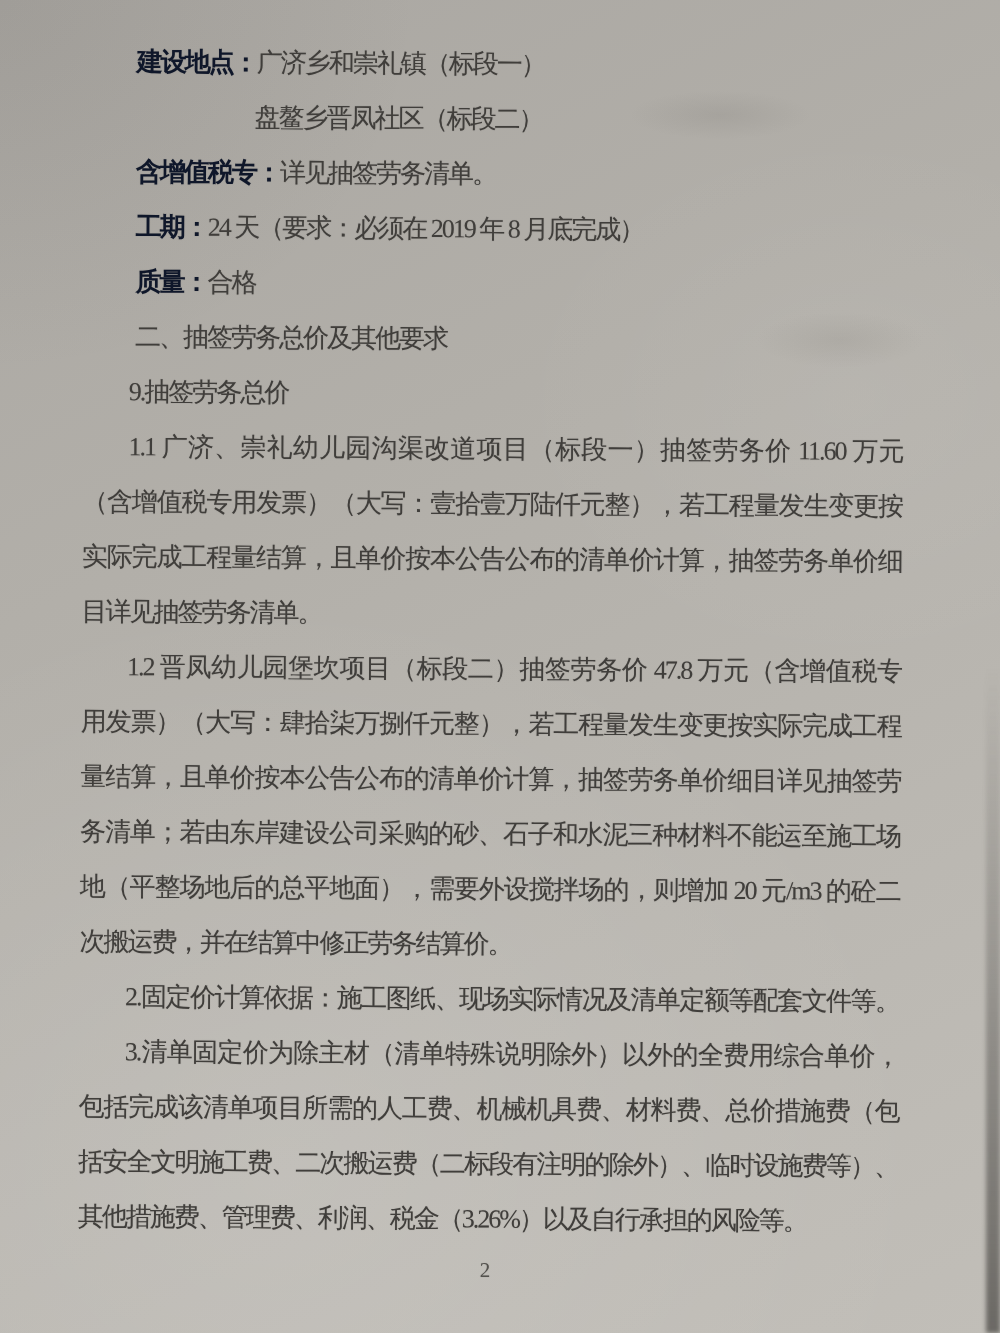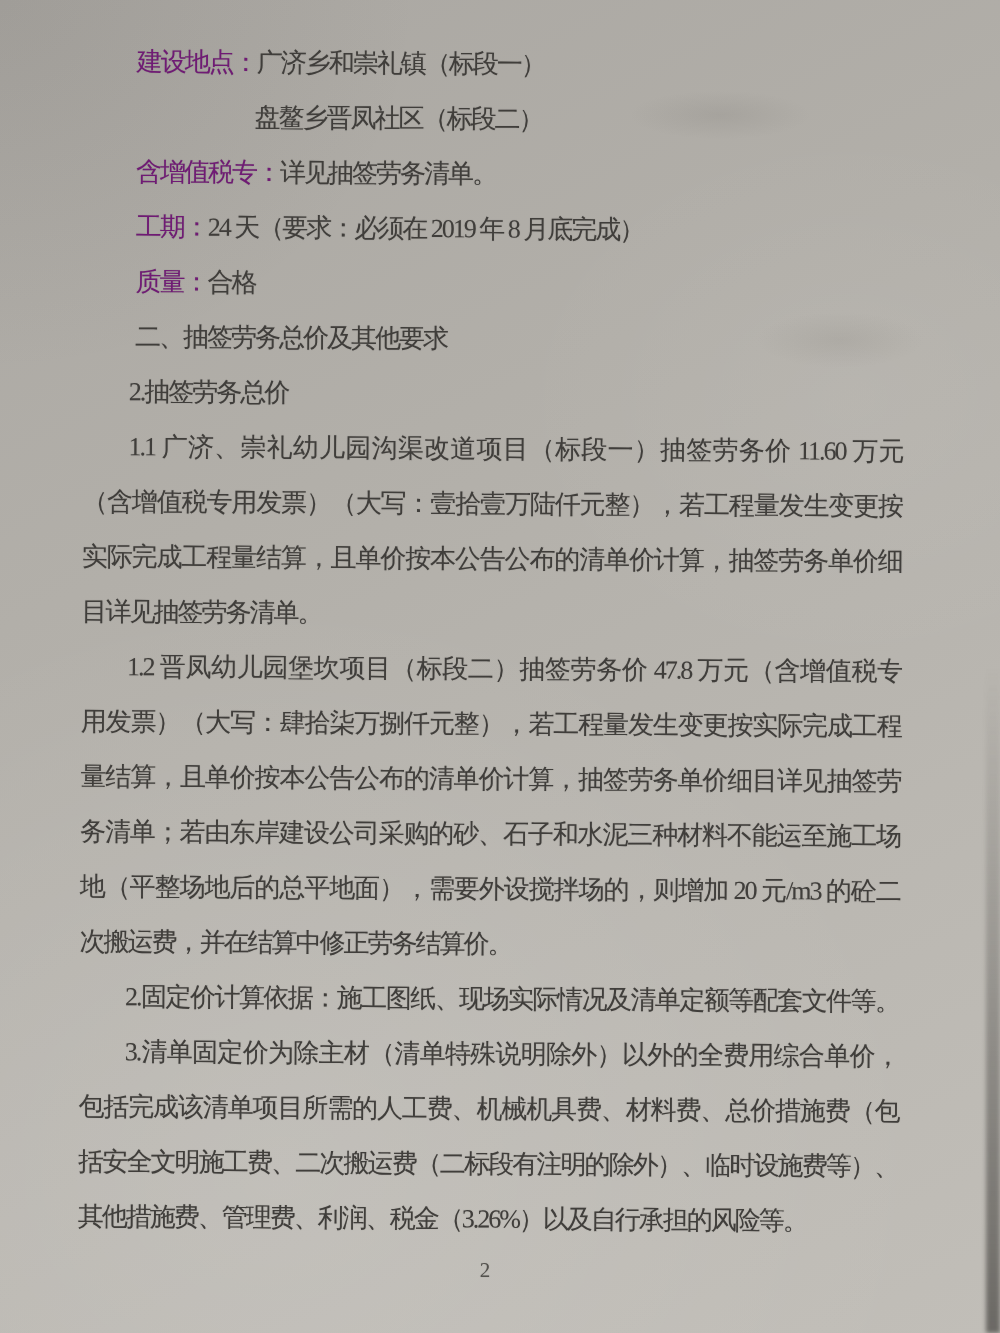--- a/index.html
+++ b/index.html
@@ -29,21 +29,21 @@
   .content{
     position:absolute;left:85px;top:34px;width:820px;
     transform:rotate(0.35deg);transform-origin:0 0;
   }
   .line{
     line-height:55px;font-size:26px;letter-spacing:-2px;
     color:#403e3b;white-space:nowrap;
     text-shadow:0 0 1px rgba(64,62,59,0.35);
   }
   .jf{text-align:justify;text-align-last:justify;white-space:normal;}
-  .b{font-weight:normal;color:#701a75;}
+  .b{font-weight:bold;color:#0f172a;}
   .ind-lbl{padding-left:52px;}
   .ind2{padding-left:170px;}
   .ind1{padding-left:46px;}
   .pagenum{
     position:absolute;left:0;top:1258px;width:970px;text-align:center;
     font-size:21px;color:#54524e;letter-spacing:0;
     text-shadow:0 0 1px rgba(84,82,78,0.35);
   }
 </style>
 </head>
@@ -54,21 +54,21 @@
 <div class="smudge s2"></div>
 <div class="edge-right"></div>
 
 <div class="content">
   <div class="line ind-lbl"><span class="b">建设地点：</span><span>广济乡和崇礼镇（标段一）</span></div>
   <div class="line ind2"><span>盘鳌乡晋凤社区（标段二）</span></div>
   <div class="line ind-lbl"><span class="b">含增值税专：</span><span>详见抽签劳务清单。</span></div>
   <div class="line ind-lbl"><span class="b">工期：</span><span>24 天（要求：必须在 2019 年 8 月底完成）</span></div>
   <div class="line ind-lbl"><span class="b">质量：</span><span>合格</span></div>
   <div class="line ind-lbl"><span>二、抽签劳务总价及其他要求</span></div>
-  <div class="line ind1"><span>2.抽签劳务总价</span></div>
+  <div class="line ind1"><span>9.抽签劳务总价</span></div>
 
   <div class="line jf ind1">1.1 广济、崇礼幼儿园沟渠改道项目（标段一）抽签劳务价 11.60 万元</div>
   <div class="line jf">（含增值税专用发票）（大写：壹拾壹万陆仟元整），若工程量发生变更按</div>
   <div class="line jf">实际完成工程量结算，且单价按本公告公布的清单价计算，抽签劳务单价细</div>
   <div class="line">目详见抽签劳务清单。</div>
 
   <div class="line jf ind1">1.2 晋凤幼儿园堡坎项目（标段二）抽签劳务价 47.8 万元（含增值税专</div>
   <div class="line jf">用发票）（大写：肆拾柒万捌仟元整），若工程量发生变更按实际完成工程</div>
   <div class="line jf">量结算，且单价按本公告公布的清单价计算，抽签劳务单价细目详见抽签劳</div>
   <div class="line jf">务清单；若由东岸建设公司采购的砂、石子和水泥三种材料不能运至施工场</div>

